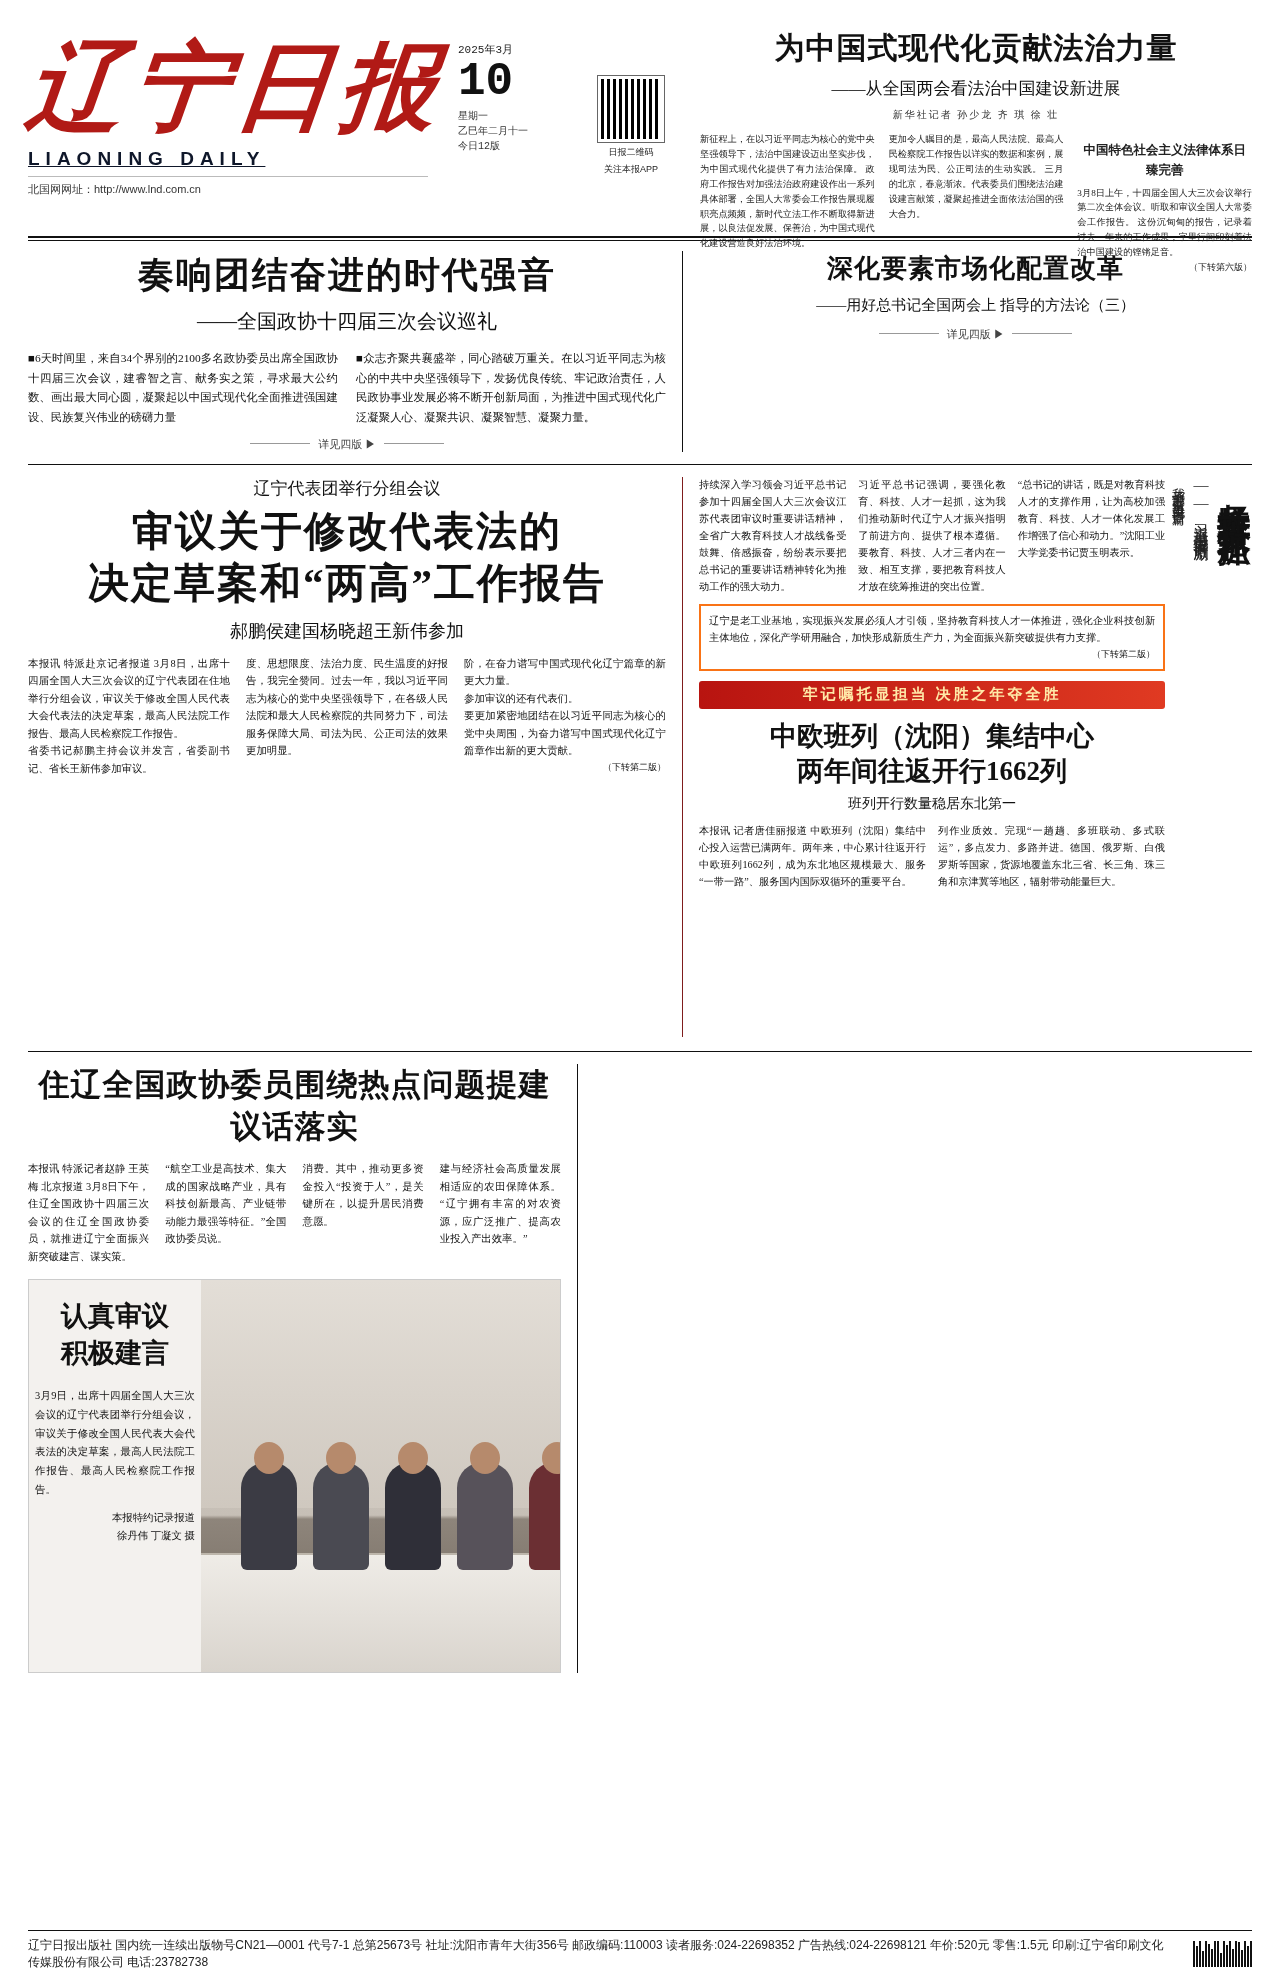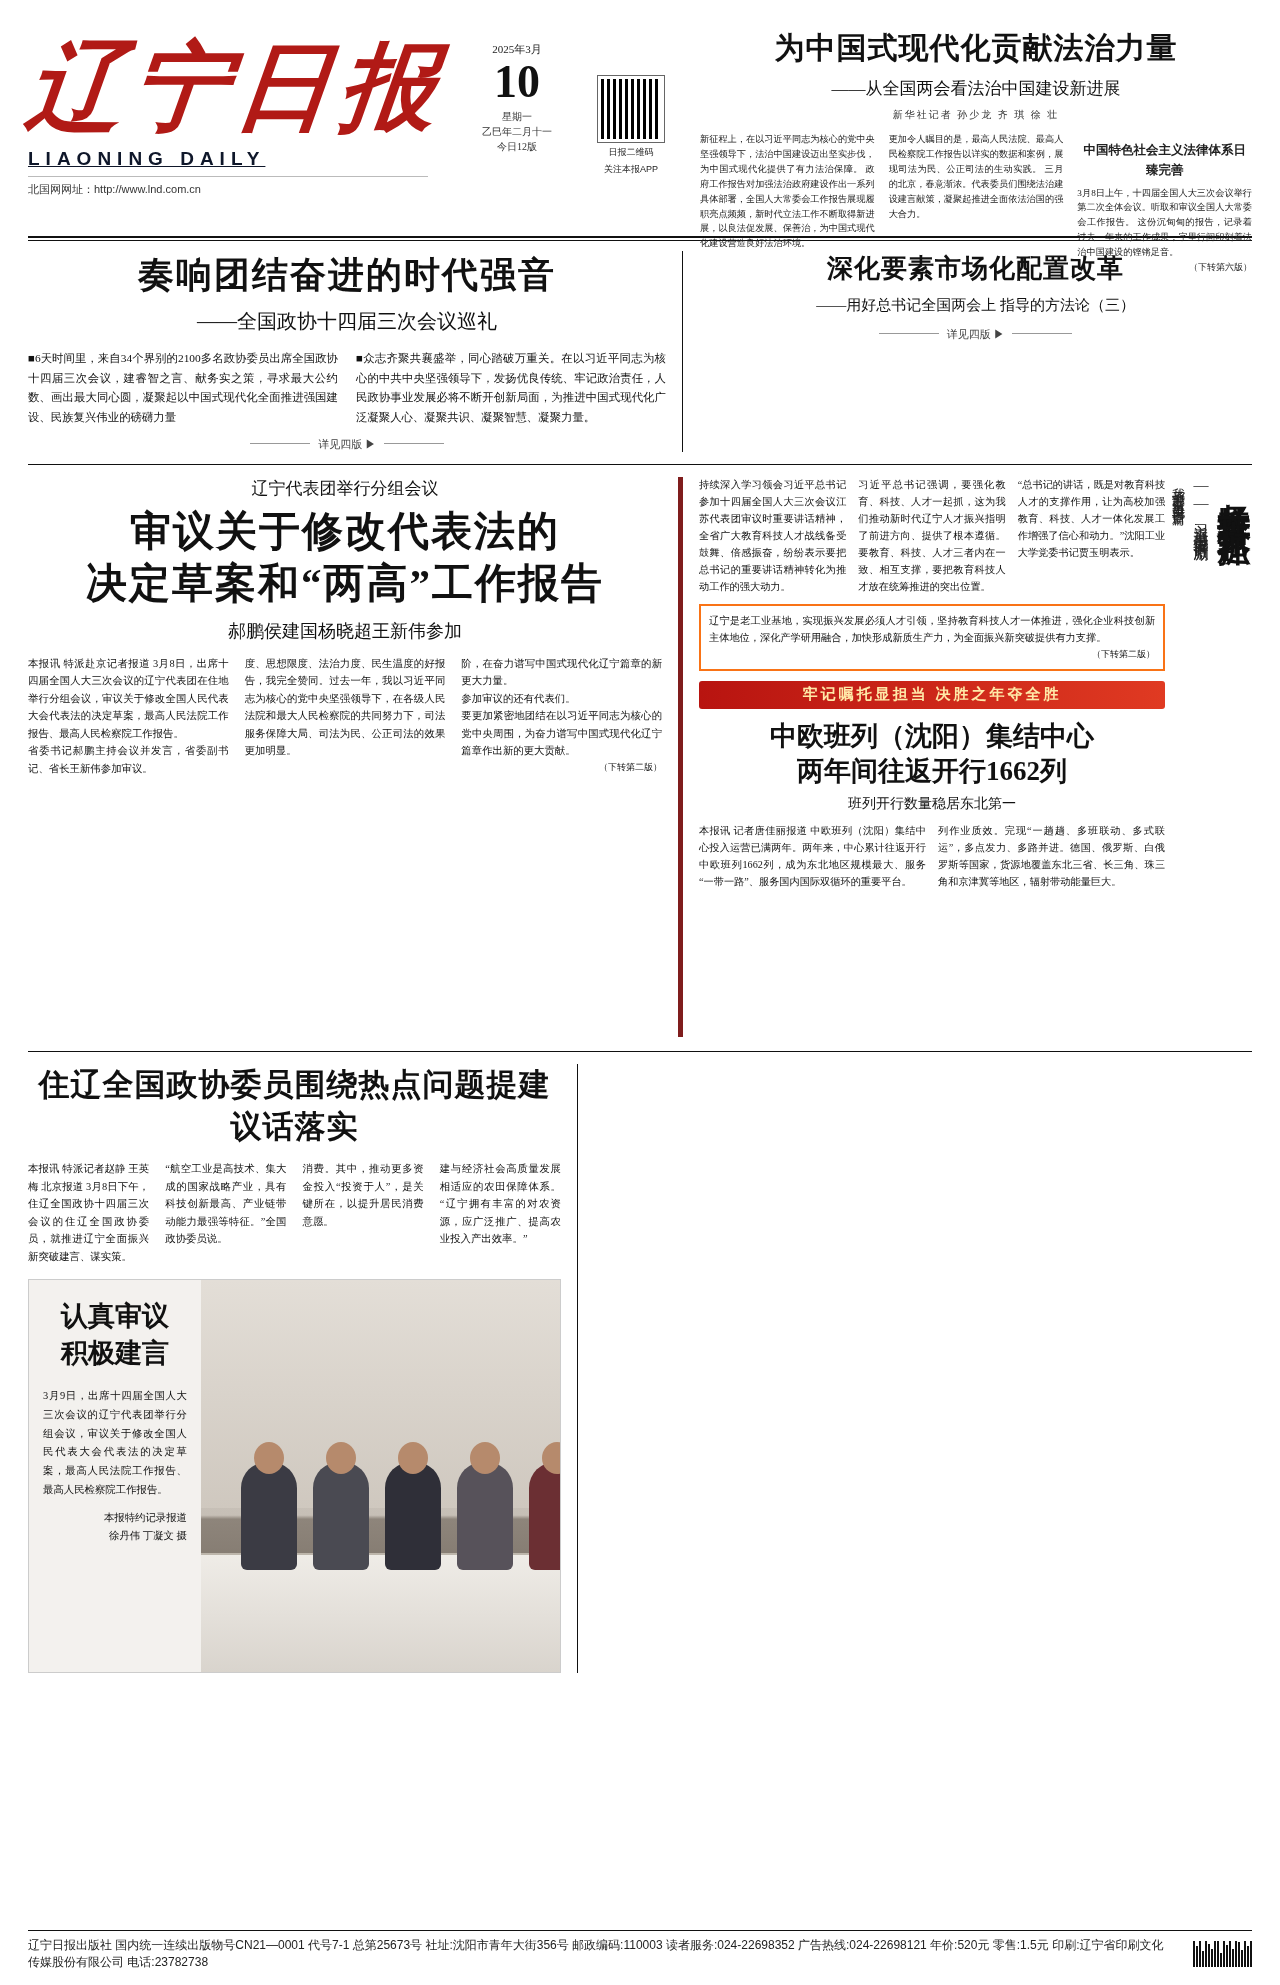--- a/index.html
+++ b/index.html
@@ -27,21 +27,21 @@
   }
   .logo-en{
     margin-top:12px;
     font-size:19px;letter-spacing:6px;color:#0f172a;font-weight:bold;
     font-family:"Liberation Sans", sans-serif;
     text-decoration:underline;
   }
   .logo-rule{border-top:1px solid #bbb;margin-top:6px;width:400px;}
   .logo-url{font-size:11px;color:#333;margin-top:5px;font-family:"Liberation Sans", sans-serif;}
 
-  .date-col{width:118px;text-align:center;padding-top:24px;font-family:Liberation Serif, serif;}
+  .date-col{width:118px;padding-top:24px;font-family:Liberation Mono, monospace;}
   .date-top{font-size:11px;color:#222;}
   .date-big{font-size:46px;font-weight:bold;line-height:1;margin:2px 0 4px;}
   .date-sub{font-size:10px;color:#333;line-height:1.5;}
 
   .qr-col{width:110px;padding-top:58px;text-align:center;}
   .qr{width:60px;height:60px;background:
       repeating-linear-gradient(90deg,#000 0 3px,#fff 3px 6px),
       repeating-linear-gradient(0deg,#000 0 3px,transparent 3px 6px);
       margin:0 auto;border:3px solid #fff;outline:1px solid #666;}
   .qr-cap{font-size:9px;line-height:1.4;margin-top:4px;color:#222;font-family:"Liberation Sans", sans-serif;}
@@ -66,21 +66,21 @@
   .h1-sub{font-size:20px;text-align:center;margin-top:8px;}
   .two-col{display:flex;gap:18px;margin-top:14px;}
   .two-col .c{flex:1;font-size:11.4px;line-height:1.72;text-align:justify;}
   .more{ text-align:center;font-size:11px;color:#444;margin-top:10px;}
   .more::before,.more::after{content:"";display:inline-block;width:60px;border-top:1px solid #999;vertical-align:4px;margin:0 8px;}
   .h2r{font-size:26px;font-weight:bold;text-align:center;letter-spacing:1px;}
   .h2r-sub{font-size:15px;text-align:center;margin-top:8px;line-height:1.5;}
 
   
   .mid{display:flex;margin-top:12px;border-top:1px solid #111;padding-top:12px;}
-  .mid-left{width:655px;padding-right:16px;box-sizing:border-box;border-right:5px solid #7f1d1d;}
+  .mid-left{width:655px;padding-right:16px;box-sizing:border-box;border-right:1px solid #7f1d1d;}
   .mid-right{flex:1;padding-left:16px;}
   .kicker{font-size:17px;text-align:center;}
   .mainhead{font-size:41px;font-weight:bold;text-align:center;line-height:1.25;letter-spacing:2px;margin-top:6px;}
   .subhead{font-size:18px;text-align:center;margin-top:10px;}
   .body3{display:flex;gap:16px;margin-top:12px;}
   .body3 .c{flex:1;font-size:10.4px;line-height:1.68;text-align:justify;}
 
   
   .vwrap{display:flex;flex-direction:row-reverse;gap:4px;}
   .vtitle{
@@ -107,21 +107,21 @@
   .h3r-sub{font-size:14px;text-align:center;margin-top:6px;}
 
   
   .lower{display:flex;margin-top:14px;border-top:1px solid #111;padding-top:12px;}
   .lower-left{width:550px;padding-right:16px;box-sizing:border-box;border-right:1px solid #111;}
   .lower-right{flex:1;padding-left:16px;}
   .h4{font-size:31px;font-weight:bold;text-align:center;letter-spacing:1px;}
 
   
   .photoblock{display:flex;margin-top:14px;border:1px solid #ccc;}
-  .caption-cell{width:172px;padding:18px 14px;box-sizing:border-box;background:#f3f1ee;}
+  .caption-cell{width:172px;padding:18px 6px;box-sizing:border-box;background:#f3f1ee;}
   .cap-title{font-size:27px;font-weight:bold;line-height:1.35;text-align:center;}
   .cap-body{font-size:10.4px;line-height:1.8;margin-top:16px;text-align:justify;}
   .cap-sign{font-size:10.4px;text-align:right;margin-top:10px;line-height:1.7;}
   .photo{
     flex:1;height:392px;position:relative;overflow:hidden;
     background:linear-gradient(#d8d3cc,#cfc9c1 35%,#c6bfb6 60%,#8e857b 61%,#6d6359 100%);
   }
   .ph-wall{position:absolute;left:0;top:0;right:0;height:58%;background:linear-gradient(#e3ded7,#cfc8bf);}
   .ph-table{position:absolute;left:0;right:0;bottom:0;height:30%;background:linear-gradient(#efece7,#d9d4cd);border-top:2px solid #bdb6ab;}
   .ph-person{position:absolute;bottom:26%;width:56px;height:108px;border-radius:26px 26px 6px 6px;}

